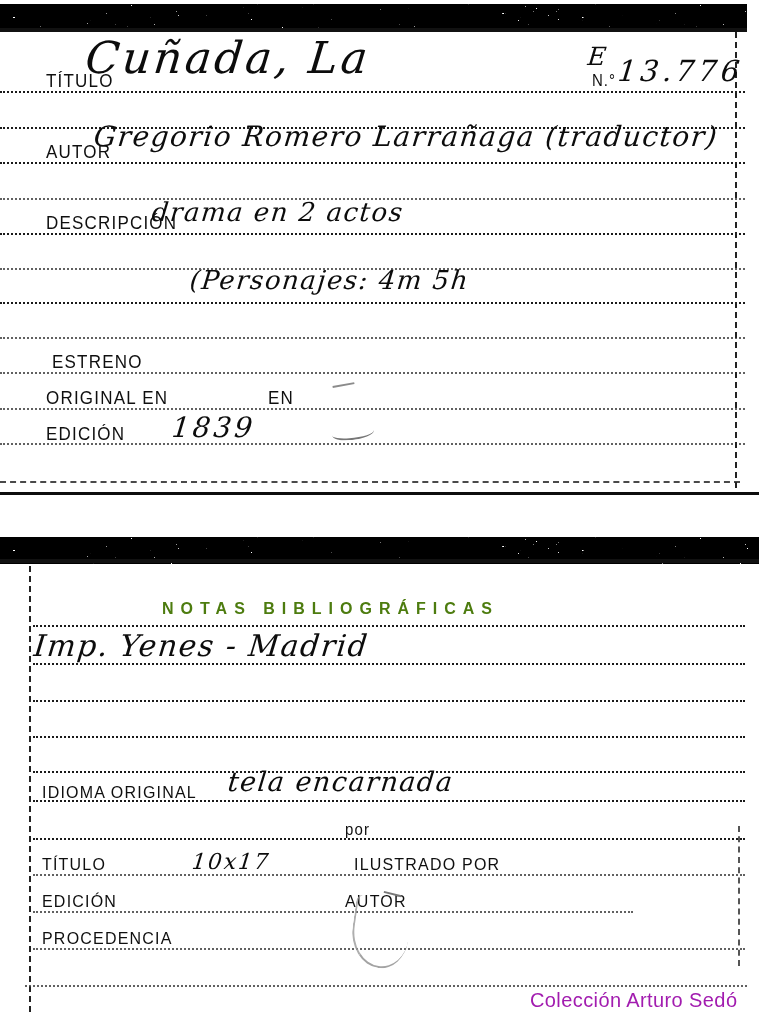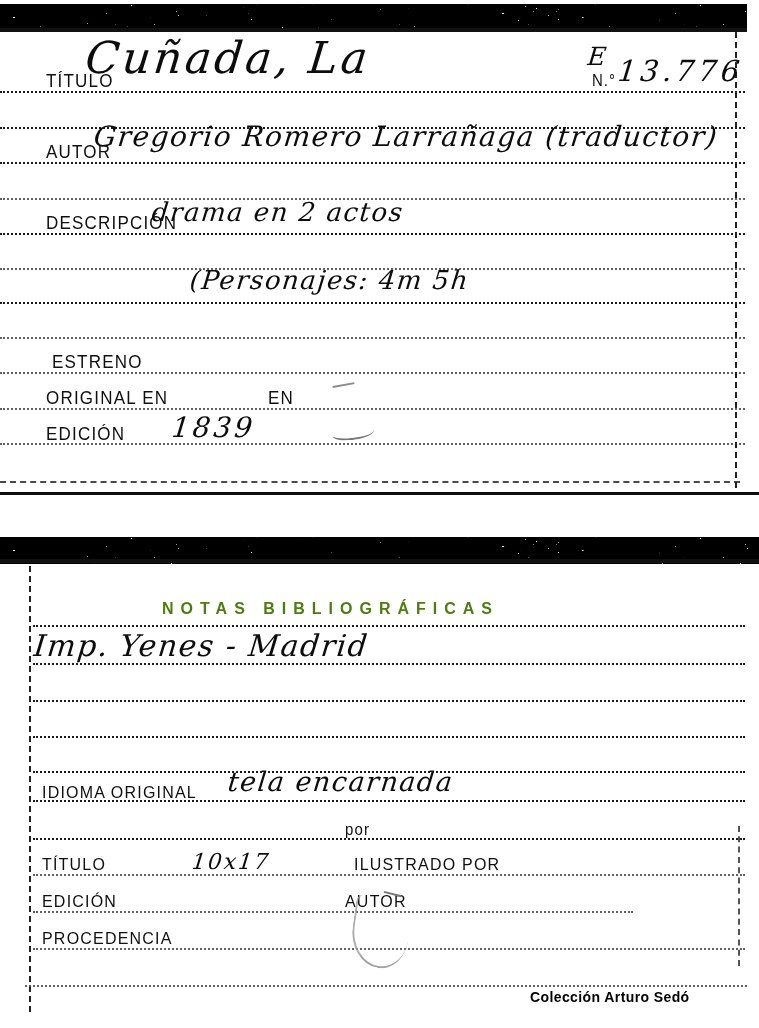--- a/index.html
+++ b/index.html
@@ -30,21 +30,21 @@
     transform:scaleY(1.05);
   }
   .lbl-sm{font-size:16px;}
   .header-notas{
     position:absolute;left:0;width:661px;text-align:center;
     font-size:16px;font-weight:700;letter-spacing:7px;color:#4d7c0f;
     white-space:nowrap;
   }
   .credit{
     position:absolute;
-    font-size:14px;font-weight:700;letter-spacing:.4px;color:#000000;
+    font-size:20px;font-weight:400;letter-spacing:.4px;color:#a21caf;
   }
   
   .hw{
     position:absolute;
     font-family:"DejaVu Serif", serif;
     font-style:italic;
     color:#0c0c0c;
     white-space:nowrap;
     letter-spacing:1.5px;
     transform:skewX(-6deg);

